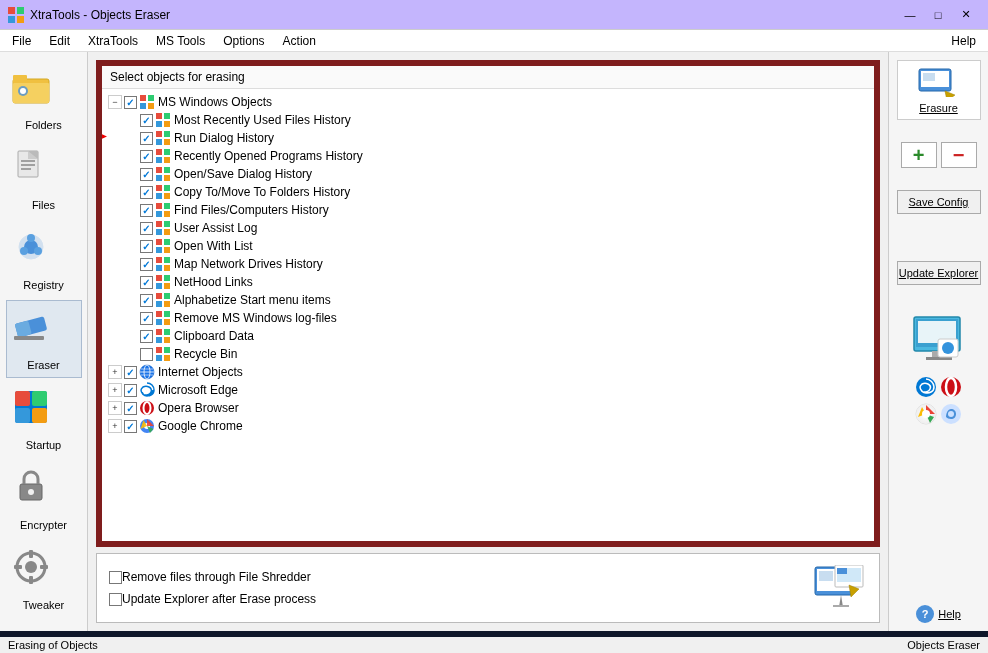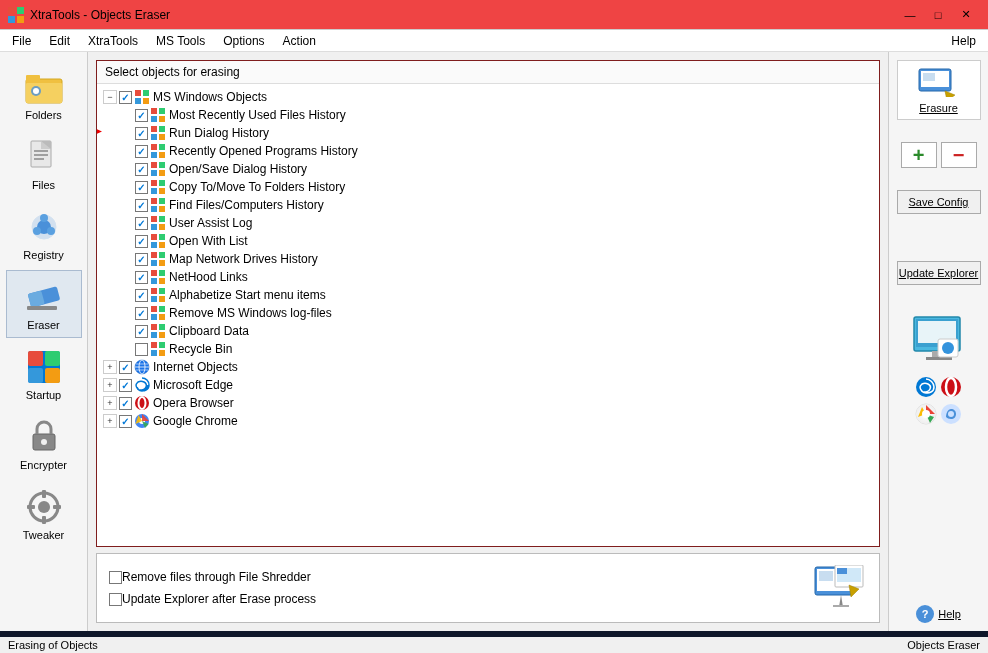--- a/index.html
+++ b/index.html
@@ -1,46 +1,46 @@
 <!DOCTYPE html>
 <html><head>
   <meta charset="utf-8">
   <style>
     * { box-sizing: border-box; margin: 0; padding: 0; }
     body { font-family: 'Segoe UI', Tahoma, sans-serif; font-size: 12px; background: #f0f0f0; width: 988px; height: 653px; overflow: hidden; }
     
     
-    .title-bar { background: #ef4444; height: 30px; display: flex; align-items: center; justify-content: space-between; padding: 0 8px; border-bottom: 1px solid #ccc; }
+    .title-bar { background: #c4b5fd; height: 30px; display: flex; align-items: center; justify-content: space-between; padding: 0 8px; border-bottom: 1px solid #ccc; }
     .title-bar-left { display: flex; align-items: center; gap: 6px; font-size: 12px; }
     .title-bar-controls { display: flex; gap: 0; }
     .title-bar-btn { width: 28px; height: 20px; border: none; background: transparent; cursor: pointer; font-size: 11px; display: flex; align-items: center; justify-content: center; }
 
     
     .menu-bar { background: #ffffff; height: 22px; display: flex; align-items: center; padding: 0 4px; border-bottom: 1px solid #ddd; gap: 2px; }
     .menu-item { padding: 2px 8px; cursor: pointer; font-size: 12px; }
     .help-menu { margin-left: auto; padding: 2px 8px; cursor: pointer; font-size: 12px; }
 
     
     .sidebar { width: 88px; background: #f5f5f5; border-right: 1px solid #ccc; display: flex; flex-direction: column; align-items: center; padding: 8px 0; gap: 2px; }
-    .sidebar-item { display: flex; flex-direction: column; align-items: center; width: 76px; padding: 6px 4px; cursor: pointer; border: 1px solid transparent; gap: 2px; }
+    .sidebar-item { display: flex; flex-direction: column; width: 76px; padding: 6px 4px; cursor: pointer; border: 1px solid transparent; gap: 12px; }
     .sidebar-item.active { background: #e0e8f0; border-color: #aabbd0; }
     .sidebar-icon { width: 40px; height: 40px; display: flex; align-items: center; justify-content: center; }
     .sidebar-label { font-size: 11px; text-align: center; }
 
     
     .content { flex: 1; padding: 8px; display: flex; flex-direction: column; gap: 6px; }
 
     
     .tabs { display: flex; gap: 0; align-items: flex-end; }
     .tab { padding: 4px 12px; border: 1px solid #bbb; background: #e8e8e8; cursor: pointer; font-size: 12px; display: flex; align-items: center; gap: 4px; border-bottom: none; border-radius: 3px 3px 0 0; }
     .tab.active { background: #ffffff; border-bottom: 1px solid white; z-index: 1; }
     .tab-dot { width: 8px; height: 8px; border-radius: 50%; background: #4a9fd5; }
 
     
-    .panel { background: white; border: 1px solid #7f1d1d; flex: 1; overflow: hidden; display: flex; flex-direction: column; }
+    .panel { background: white; border: 6px solid #7f1d1d; flex: 1; overflow: hidden; display: flex; flex-direction: column; }
     .panel-header { padding: 4px 8px; font-size: 12px; border-bottom: 1px solid #ddd; background: #fafafa; }
     .tree-container { flex: 1; overflow-y: auto; padding: 4px 0; }
 
     
     .tree-item { display: flex; align-items: center; padding: 1px 0; cursor: pointer; white-space: nowrap; }
     .expand-btn { width: 14px; height: 14px; display: inline-flex; align-items: center; justify-content: center; cursor: pointer; font-size: 9px; color: #333; border: 1px solid #ccc; background: white; margin-right: 2px; }
     .expand-placeholder { width: 14px; display: inline-block; margin-right: 2px; }
     .checkbox { width: 13px; height: 13px; border: 1px solid #777; display: inline-flex; align-items: center; justify-content: center; background: white; margin-right: 2px; flex-shrink: 0; }
     .checkbox.checked { background: white; color: #333; }
     .checkbox.checked::after { content: '✓'; font-size: 10px; color: #0078d7; font-weight: bold; }

